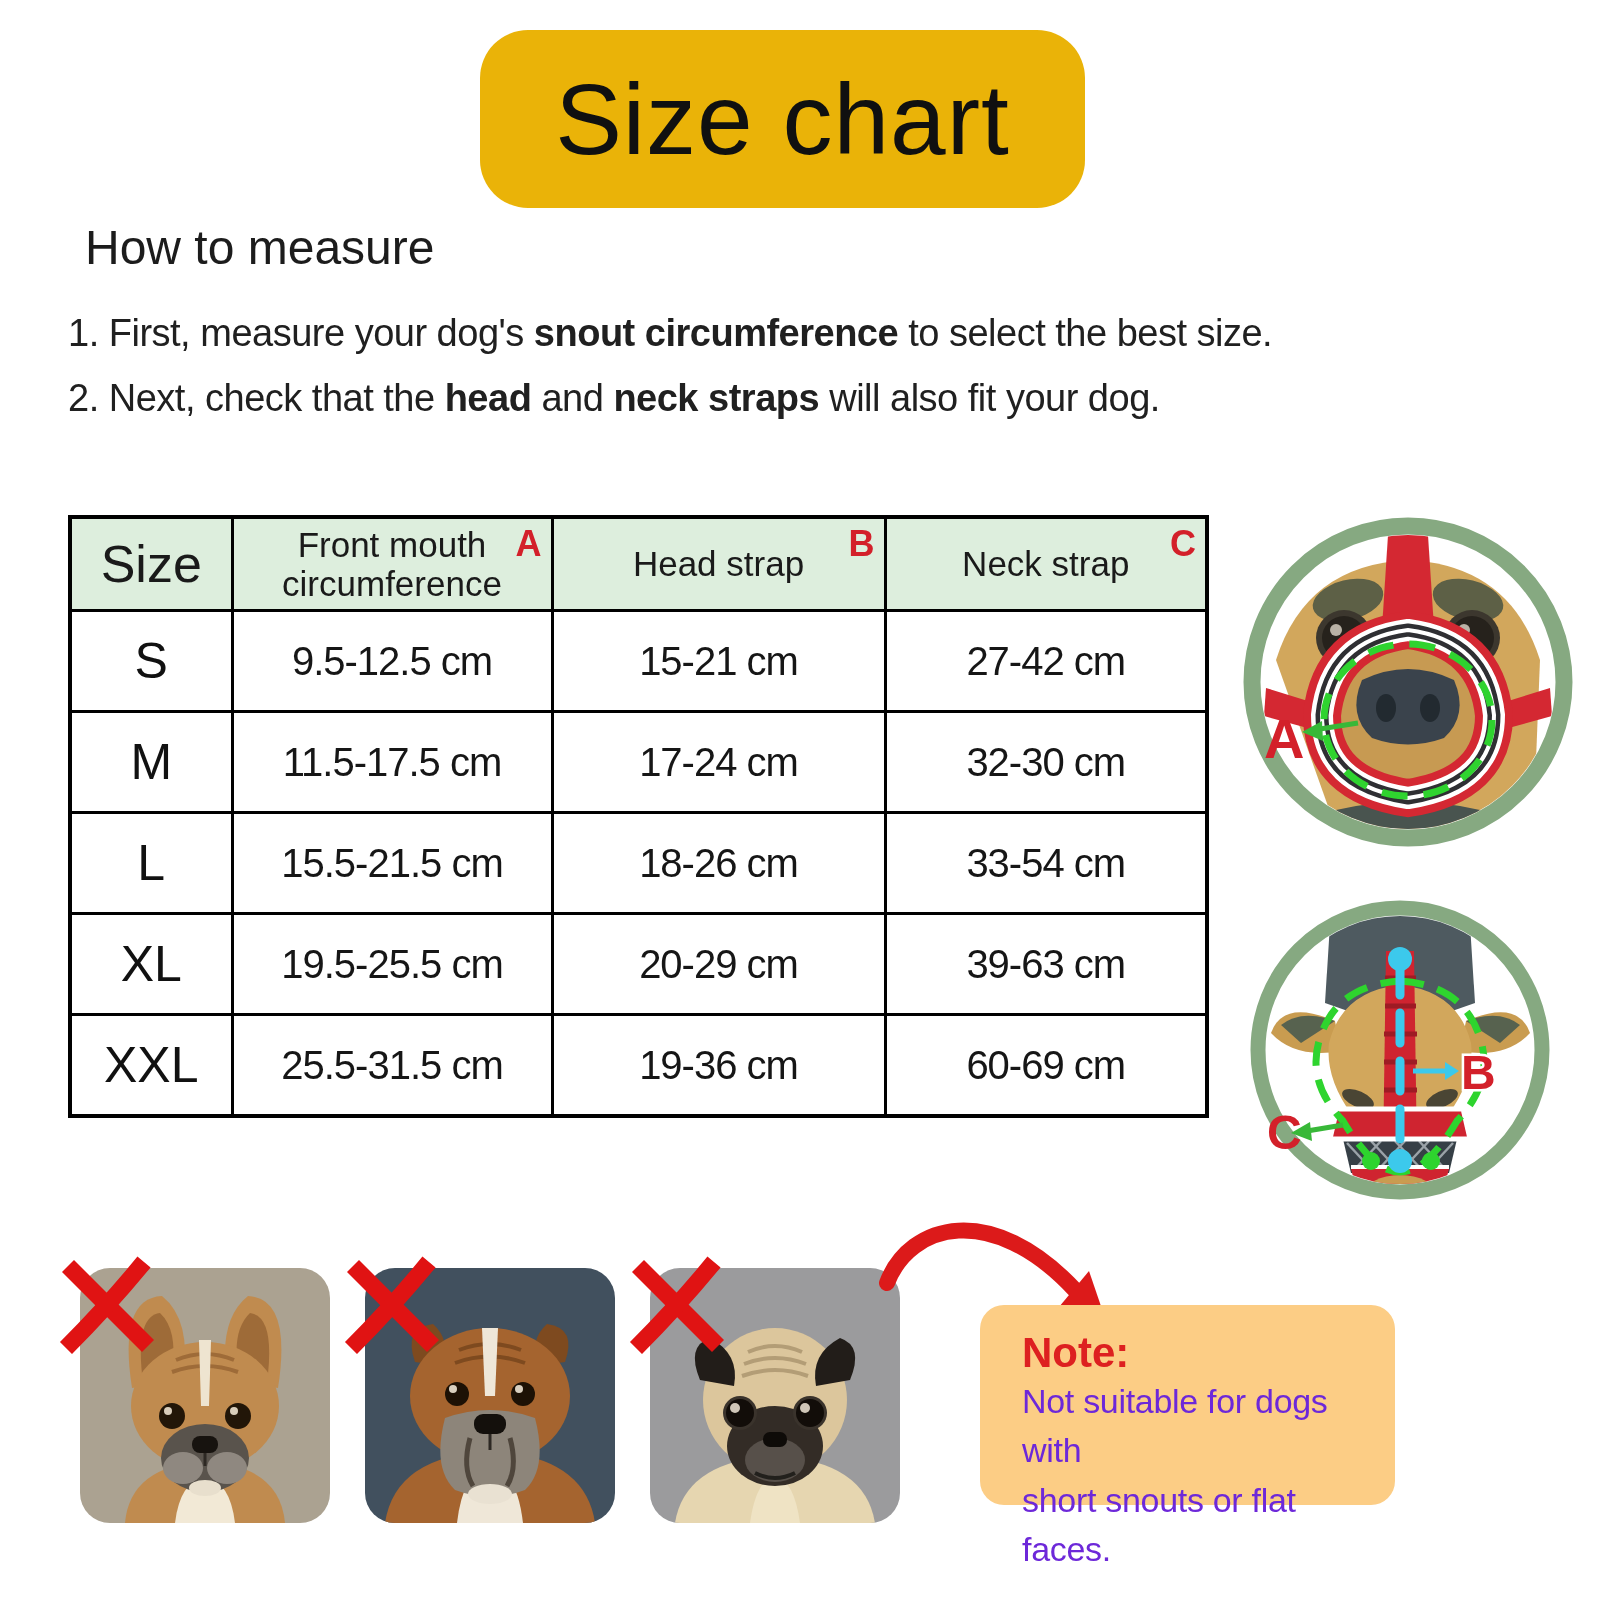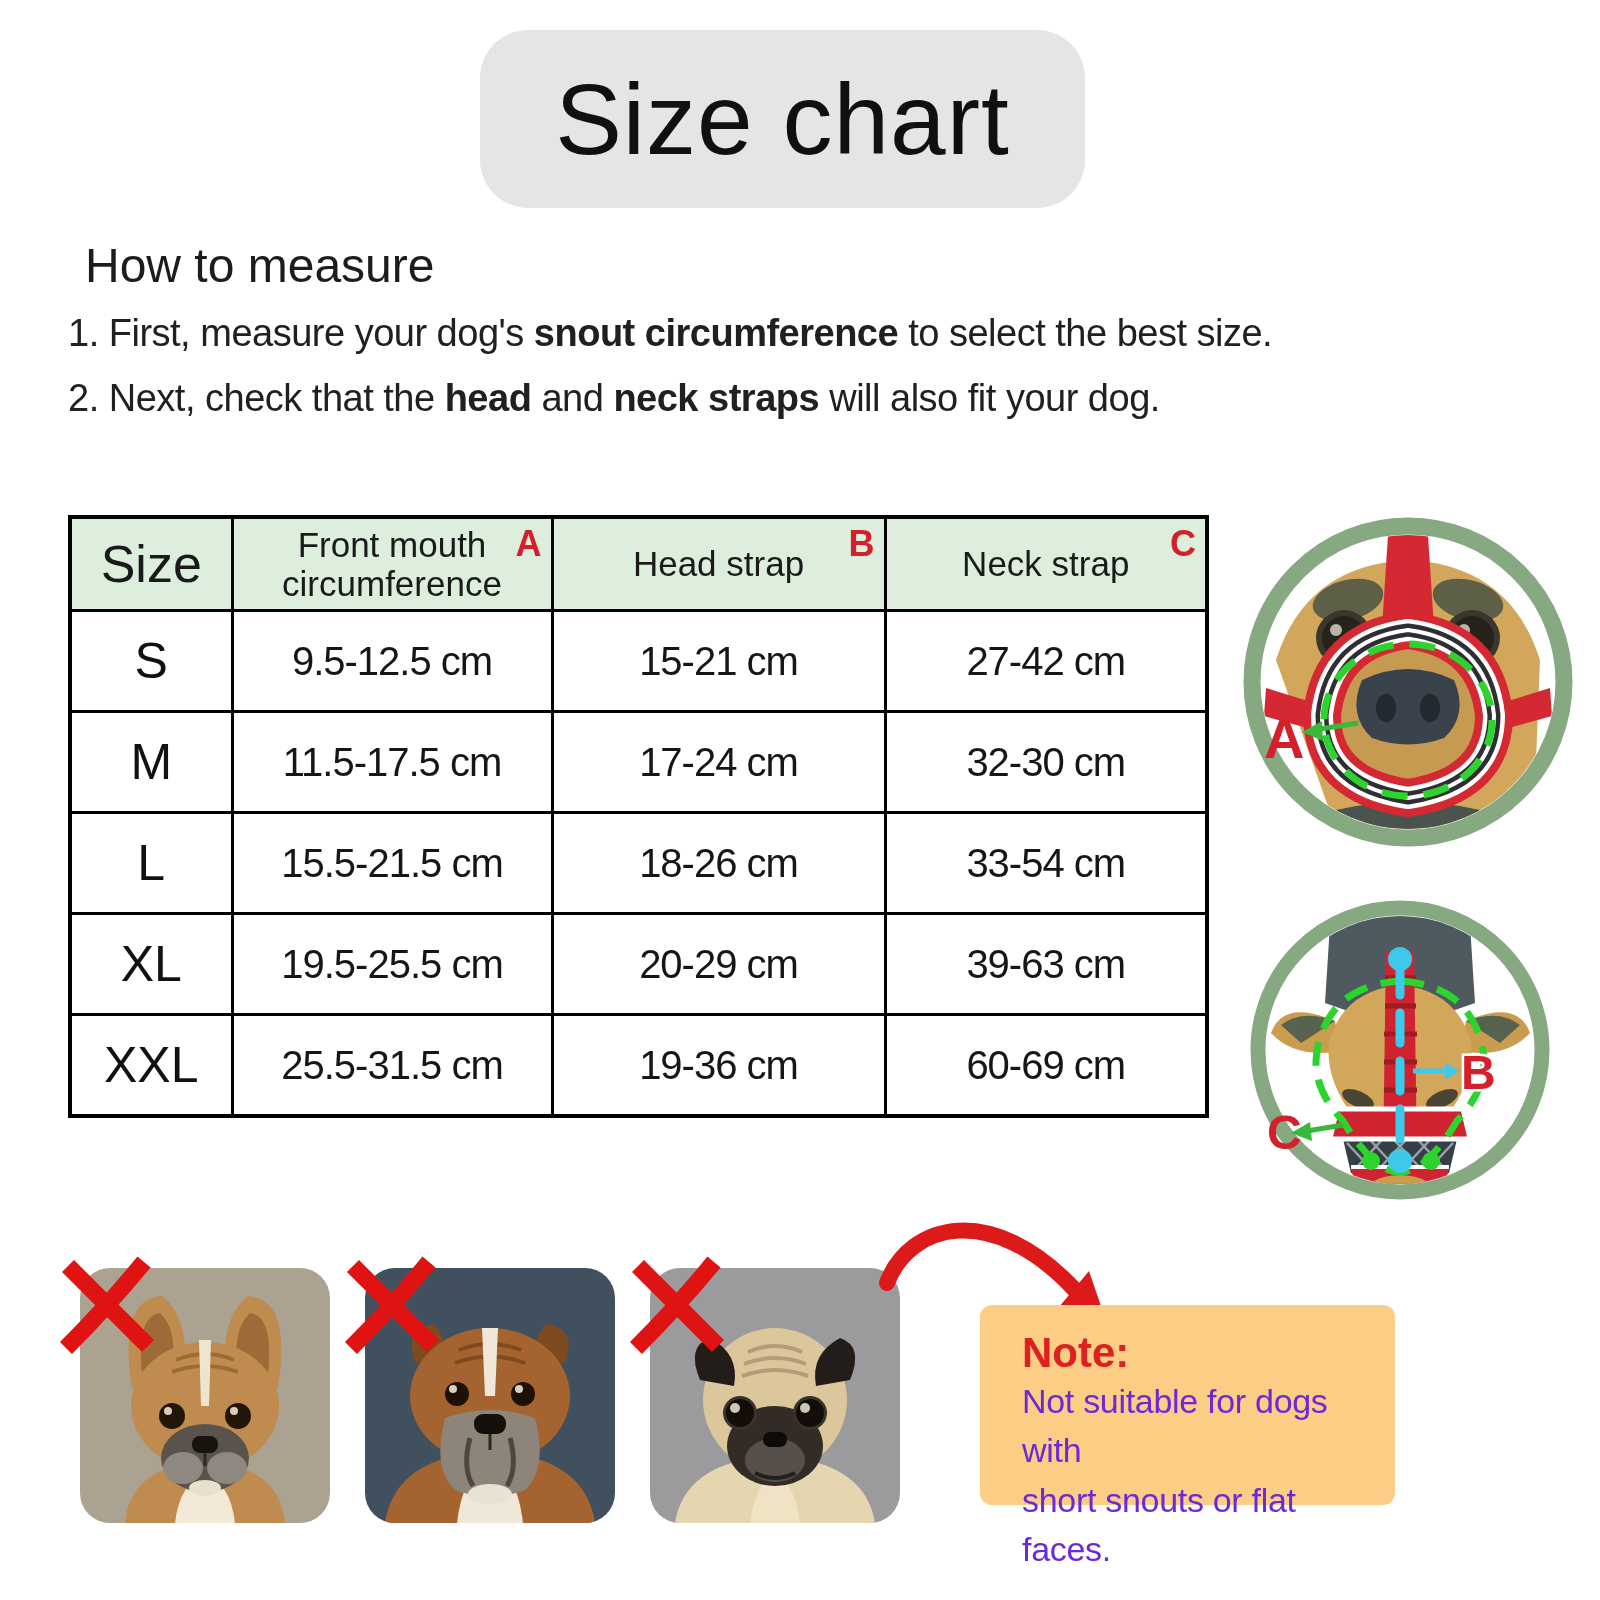--- a/index.html
+++ b/index.html
@@ -1,25 +1,25 @@
 <!DOCTYPE html>
 <html><head>
 <meta charset="utf-8">
 <style>
   html,body{margin:0;padding:0;background:#ffffff;}
   .canvas{position:relative;width:1600px;height:1600px;background:#ffffff;overflow:hidden;
           font-family:"Liberation Sans","DejaVu Sans",sans-serif;color:#1a1a1a;}
 
   
   .title-badge{position:absolute;left:480px;top:30px;width:605px;height:178px;
-               background:#e5e5e5;border-radius:48px;display:flex;align-items:center;justify-content:center;}
+               background:#eab308;border-radius:48px;display:flex;align-items:center;justify-content:center;}
   .title-badge h1{margin:0;font-size:100px;font-weight:300;letter-spacing:1px;color:#101010;}
 
   
-  .howto-heading{position:absolute;left:85px;top:238px;font-size:48px;font-weight:400;color:#1c1c1c;}
+  .howto-heading{position:absolute;left:85px;top:220px;font-size:48px;font-weight:400;color:#1c1c1c;}
   .step{position:absolute;left:68px;font-size:38px;color:#202020;white-space:nowrap;letter-spacing:-0.5px;}
   .step .b{font-weight:700;}
   .step1{top:312px;} .step2{top:377px;}
 
   
   .size-table-wrap{position:absolute;left:68px;top:515px;}
   table.size-table{border-collapse:collapse;table-layout:fixed;background:#ffffff;}
   .size-table th,.size-table td{border:3px solid #000;text-align:center;vertical-align:middle;padding:0;}
   .size-table{border:4px solid #000;}
   .size-table th{background:#ddeedd;height:90px;font-weight:400;position:relative;}
@@ -38,21 +38,21 @@
   
   .photo{position:absolute;top:1268px;width:250px;height:255px;}
   .photo1{left:80px;} .photo2{left:365px;} .photo3{left:650px;}
   .xmark{position:absolute;top:1252px;width:102px;height:102px;}
   .x1{left:56px;} .x2{left:341px;} .x3{left:626px;}
 
   .curved-arrow{position:absolute;left:870px;top:1195px;width:260px;height:140px;}
 
   
   .note-box{position:absolute;left:980px;top:1305px;width:415px;height:200px;background:#fccd85;
-            border-radius:12px;box-sizing:border-box;padding:24px 36px 0 42px;}
+            border-radius:24px;box-sizing:border-box;padding:24px 36px 0 42px;}
   .note-heading{font-size:42px;font-weight:700;color:#dd2020;}
   .note-line{font-size:34px;color:#6d28d9;line-height:1.45;letter-spacing:-0.3px;}
   .note-line:first-of-type{margin-top:8px;}
 </style>
 </head>
 <body>
 
 <div class="canvas">
 
   <div class="title-badge">

